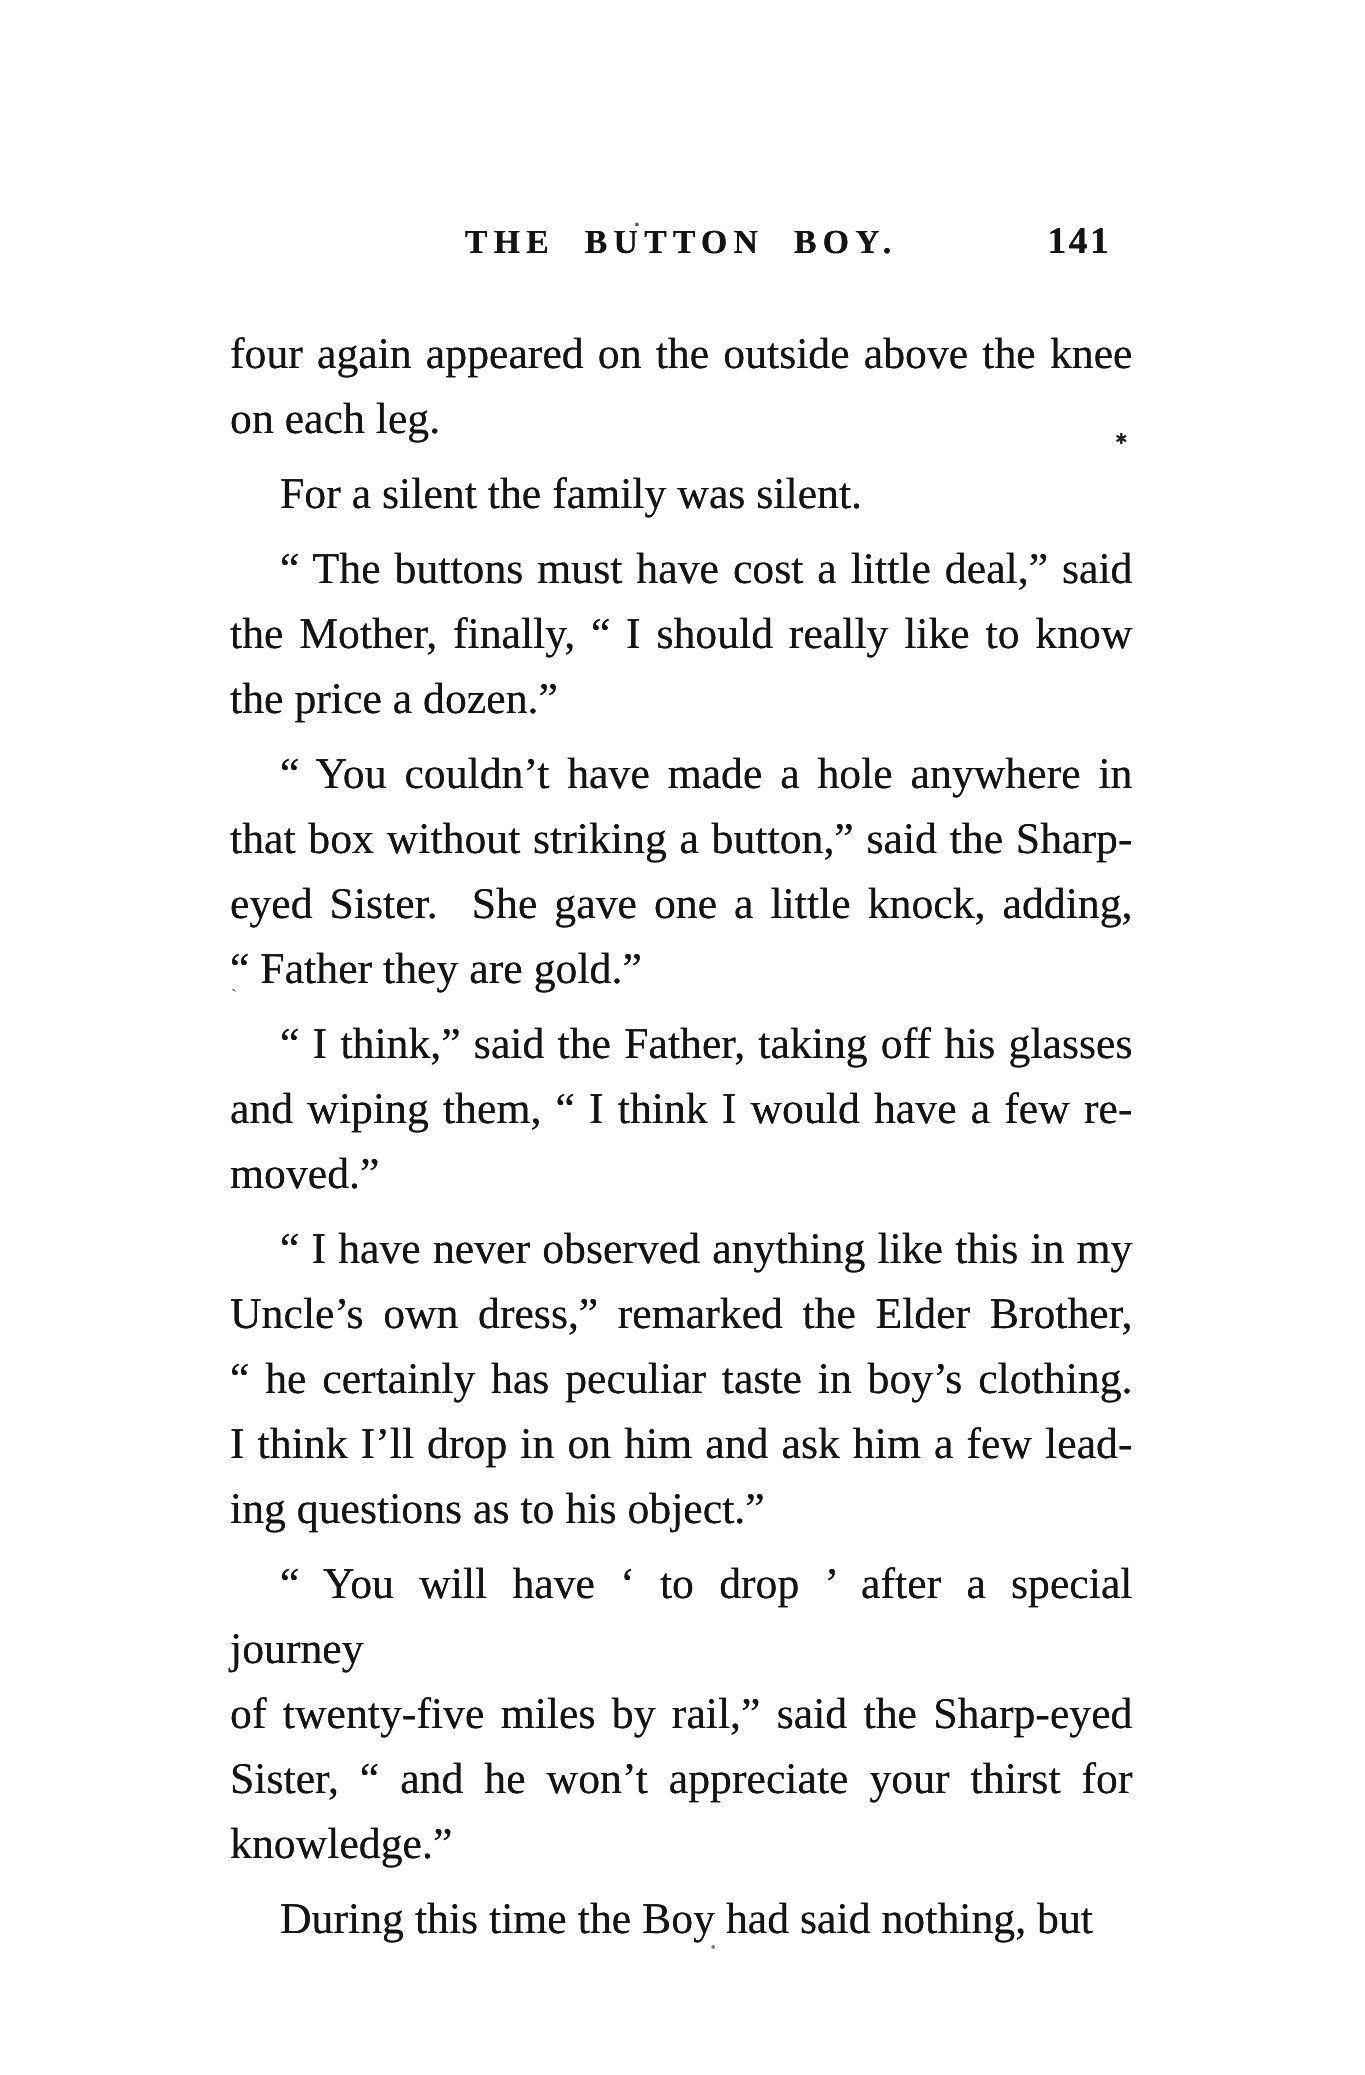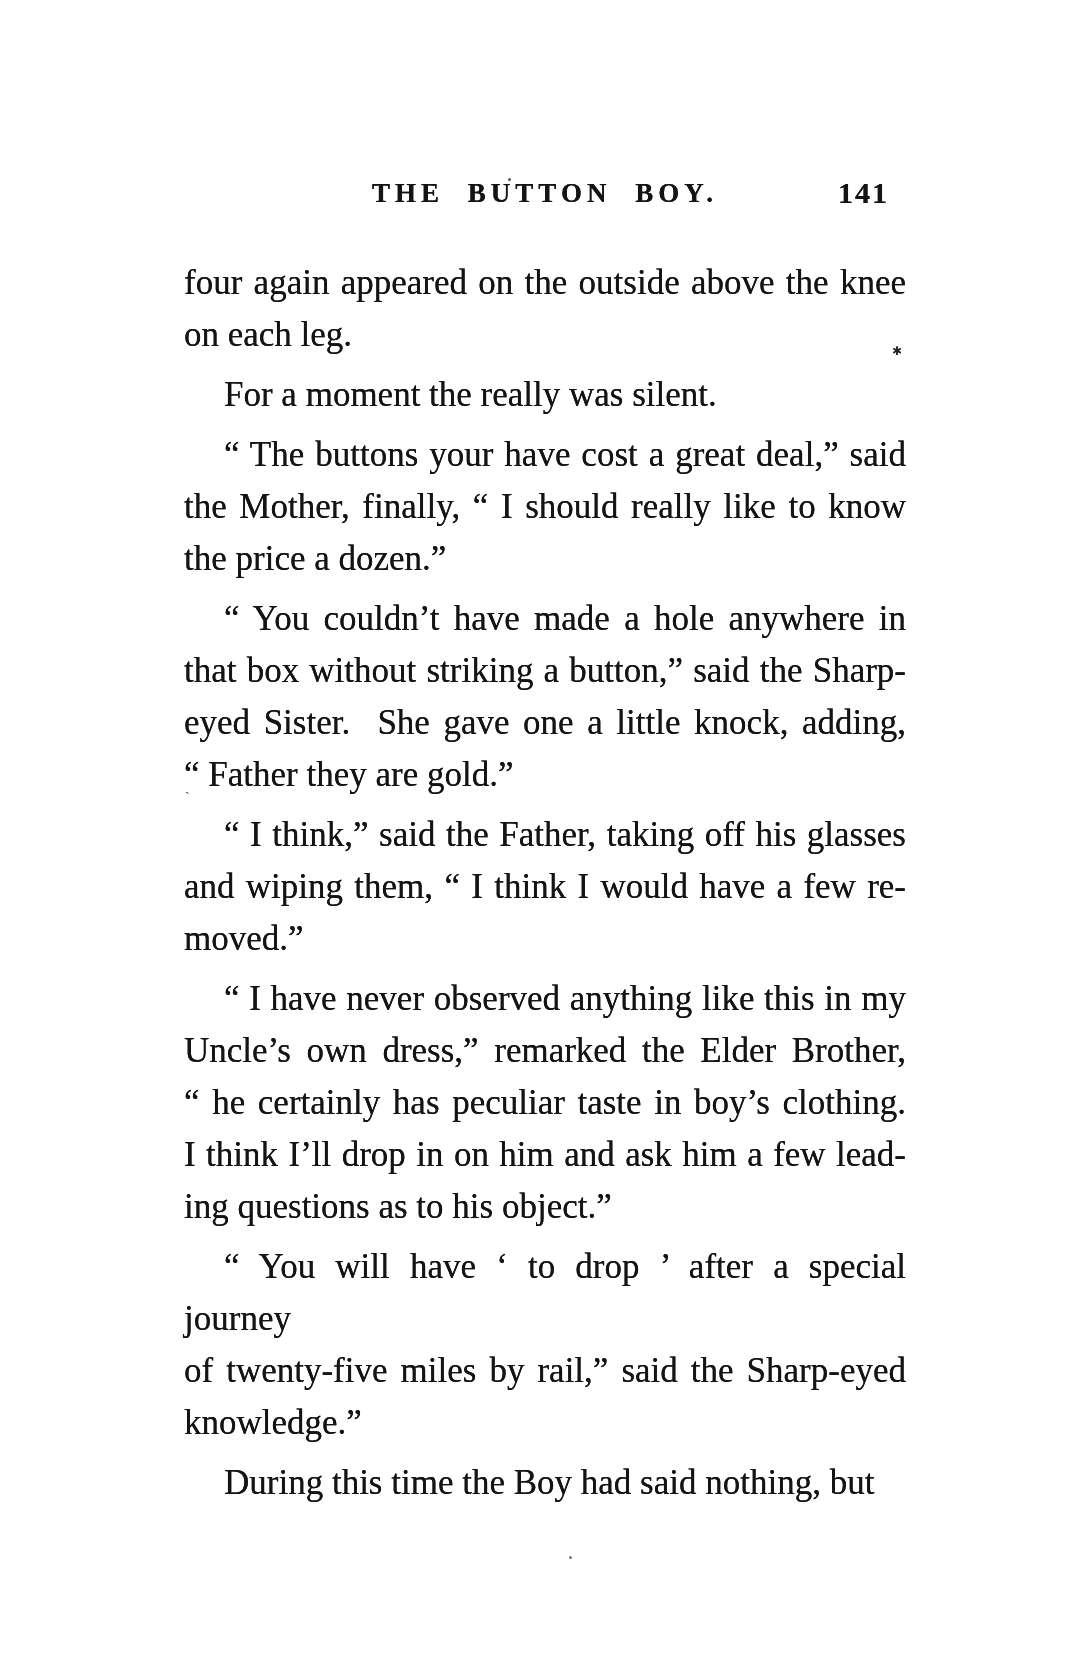--- a/index.html
+++ b/index.html
@@ -99,25 +99,25 @@
   </div>
 
   <div class="body-text">
 
     <p>
       <span class="line">four again appeared on the outside above the knee</span>
       <span class="line end">on each leg.</span>
     </p>
 
     <p>
-      <span class="line end indent">For a moment the really was silent.</span>
+      <span class="line end indent">For a silent the family was silent.</span>
     </p>
 
     <p>
-      <span class="line indent">“ The buttons your have cost a great deal,” said</span>
+      <span class="line indent">“ The buttons must have cost a little deal,” said</span>
       <span class="line">the Mother, finally, “ I should really like to know</span>
       <span class="line end">the price a dozen.”</span>
     </p>
 
     <p>
       <span class="line indent">“ You couldn’t have made a hole anywhere in</span>
       <span class="line">that box without striking a button,” said the Sharp-</span>
       <span class="line">eyed Sister.&nbsp; She gave one a little knock, adding,</span>
       <span class="line end">“ Father they are gold.”</span>
     </p>
@@ -132,20 +132,21 @@
       <span class="line indent">“ I have never observed anything like this in my</span>
       <span class="line">Uncle’s own dress,” remarked the Elder Brother,</span>
       <span class="line">“ he certainly has peculiar taste in boy’s clothing.</span>
       <span class="line">I think I’ll drop in on him and ask him a few lead-</span>
       <span class="line end">ing questions as to his object.”</span>
     </p>
 
     <p>
       <span class="line indent">“ You will have ‘ to drop ’ after a special journey</span>
       <span class="line">of twenty-five miles by rail,” said the Sharp-eyed</span>
+      <span class="line">Sister, “ and he won’t appreciate your thirst for</span>
       <span class="line end">knowledge.”</span>
     </p>
 
     <p>
       <span class="line end indent">During this time the Boy had said nothing, but</span>
     </p>
 
   </div>
 
   <div class="dot" id="speck-header-dot"></div>

